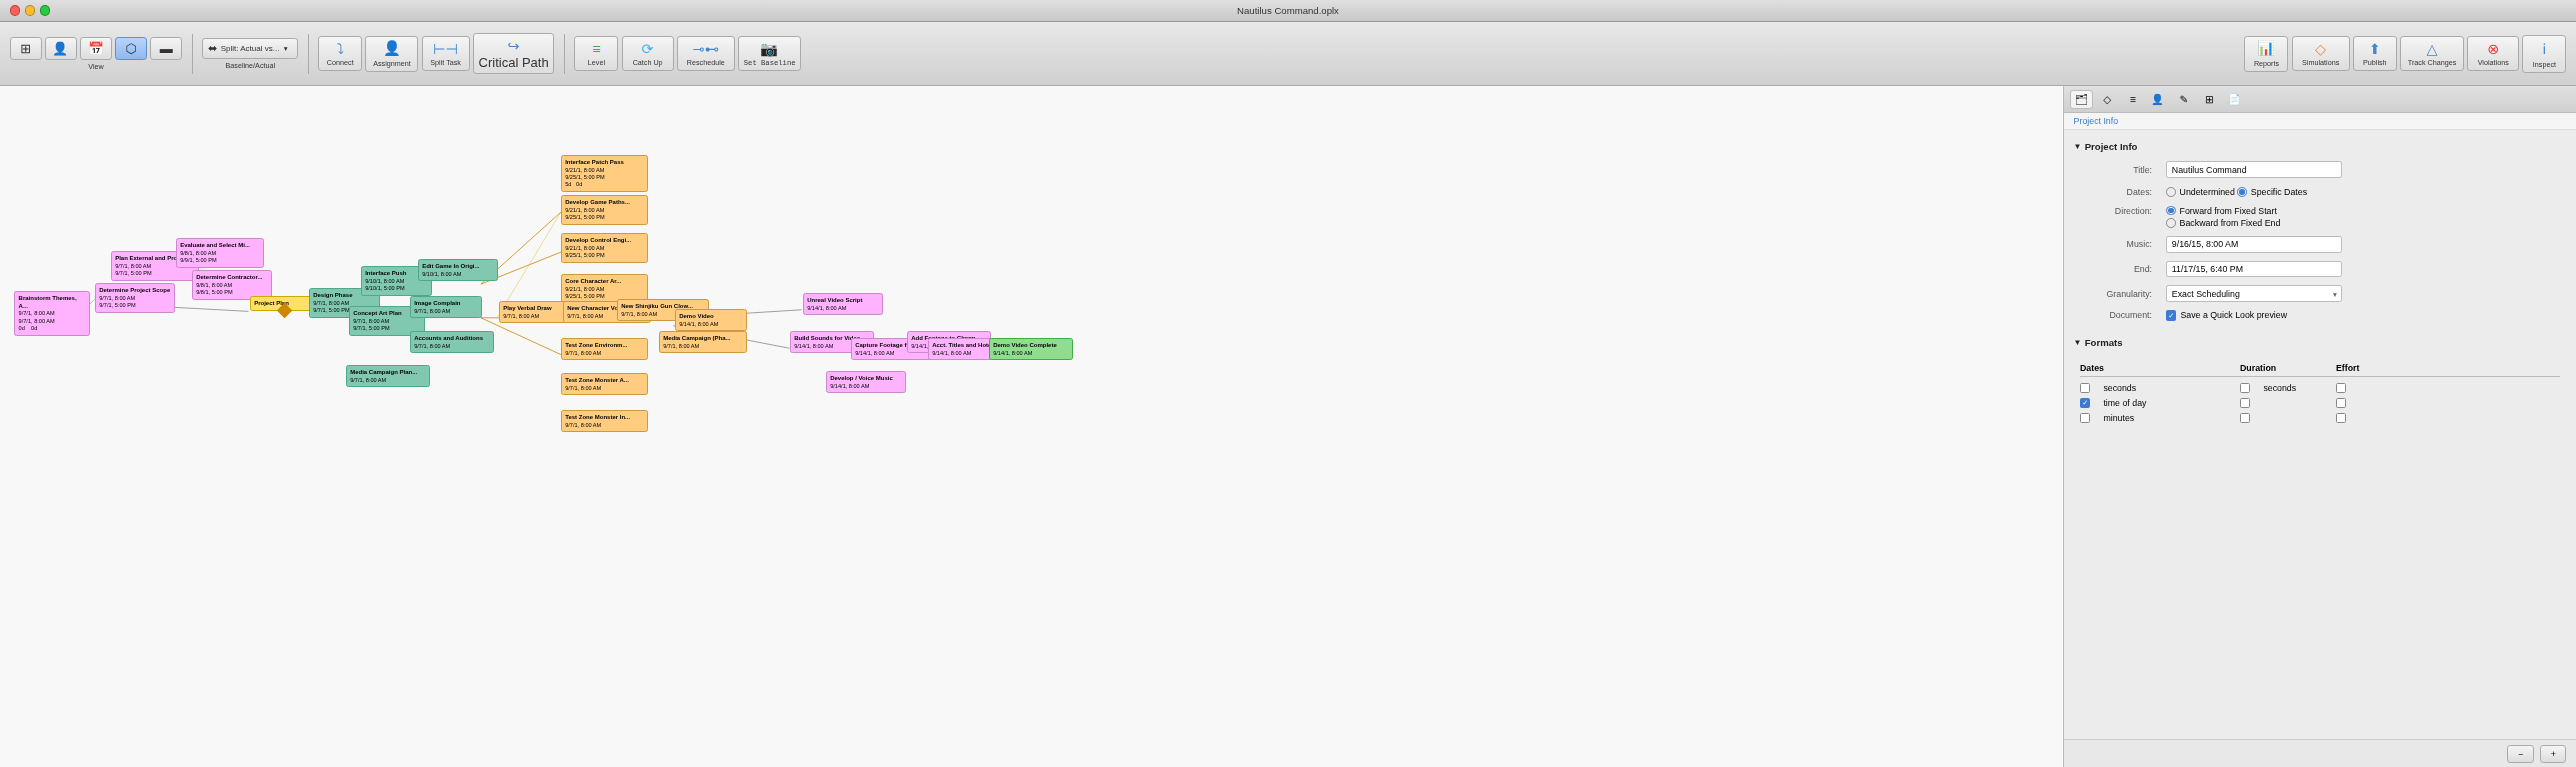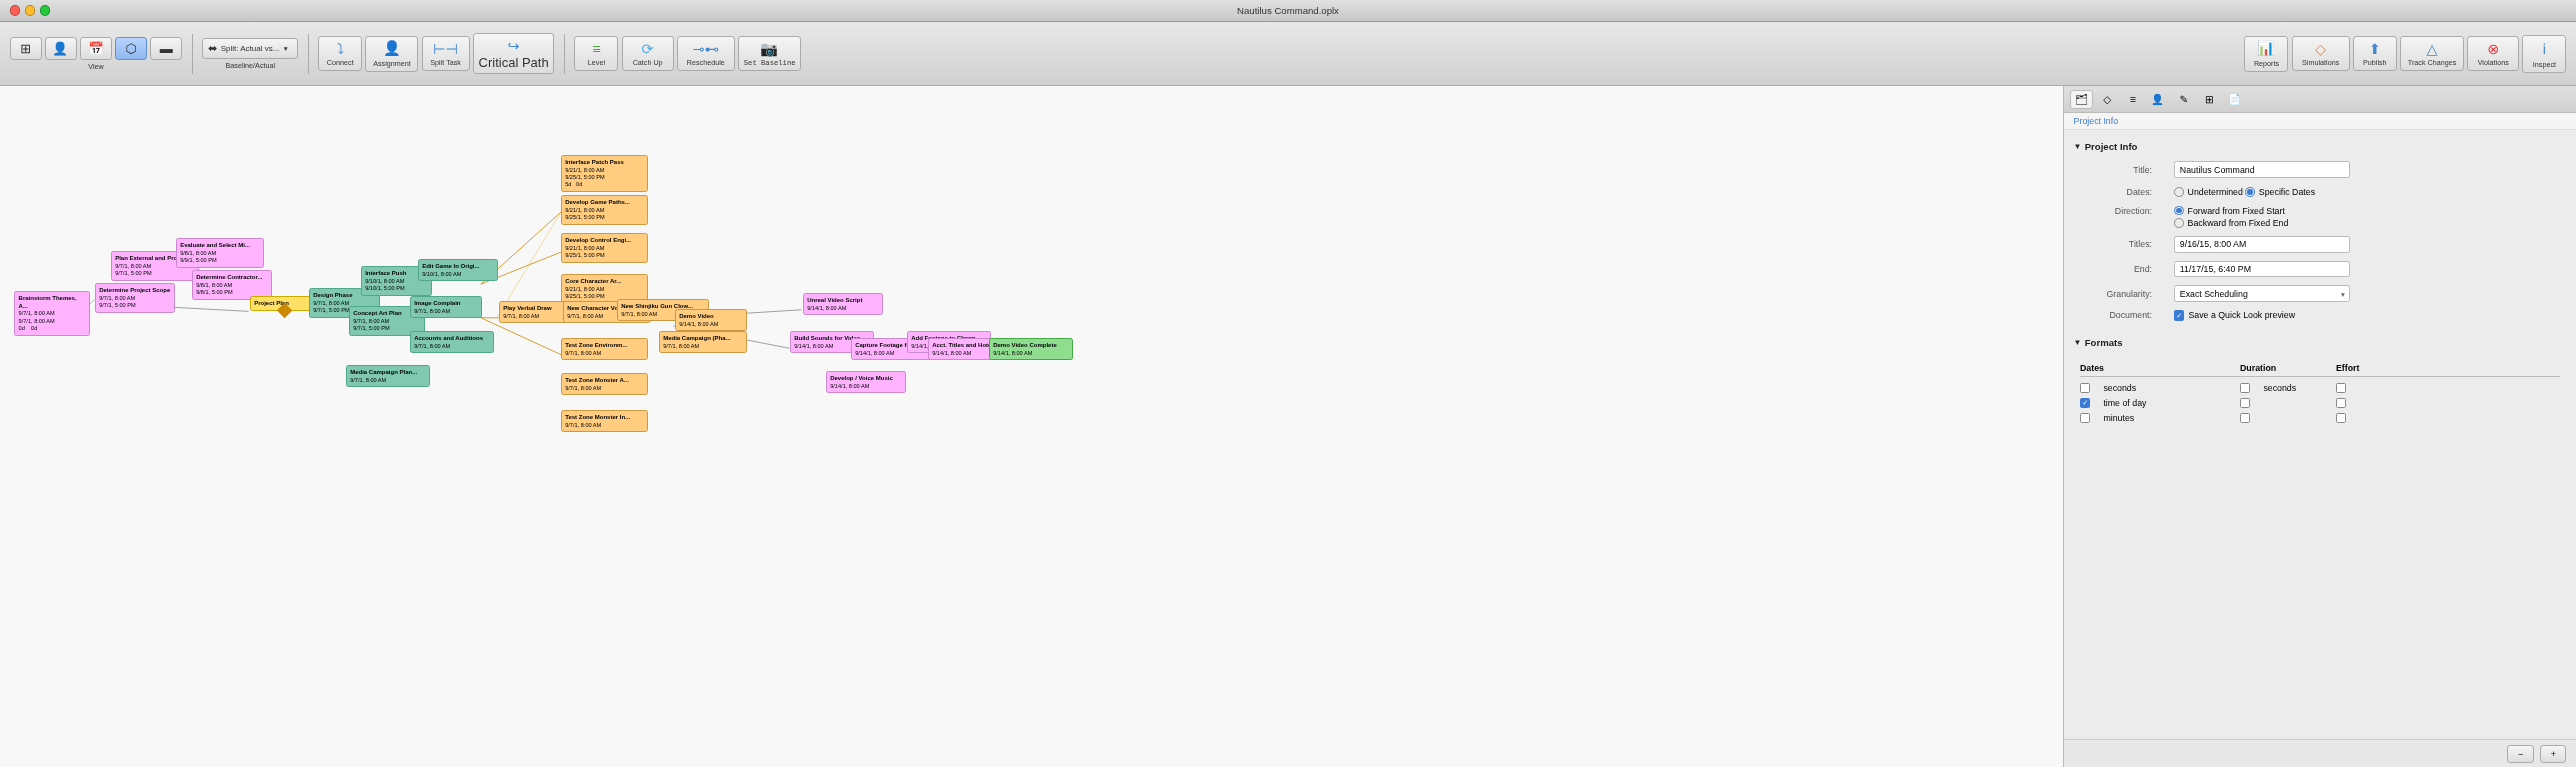--- a/index.html
+++ b/index.html
@@ -151,21 +151,21 @@
       font-weight: 600;
       color: #222;
       cursor: pointer;
     }
     .section-triangle { font-size: 8px; }
 
     .field-row {
       display: flex;
       align-items: center;
       padding: 4px 16px;
-      gap: 22px;
+      gap: 14px;
     }
     .field-label {
       width: 72px;
       text-align: right;
       font-size: 8.8px;
       color: #555;
       flex-shrink: 0;
     }
     .text-input {
       background: white;
@@ -706,21 +706,21 @@
             <span>Forward from Fixed Start</span>
           </div>
           <div class="radio-item">
             <div class="radio-circle"></div>
             <span>Backward from Fixed End</span>
           </div>
         </div>
       </div>
 
       <div class="field-row">
-        <span class="field-label">Titles:</span>
+        <span class="field-label">Music:</span>
         <input type="text" class="text-input" value="9/16/15, 8:00 AM" style="">
       </div>
 
       <div class="field-row">
         <span class="field-label">End:</span>
         <input type="text" class="text-input" value="11/17/15, 6:40 PM" style="">
       </div>
 
       <div class="field-row">
         <span class="field-label">Granularity:</span>

